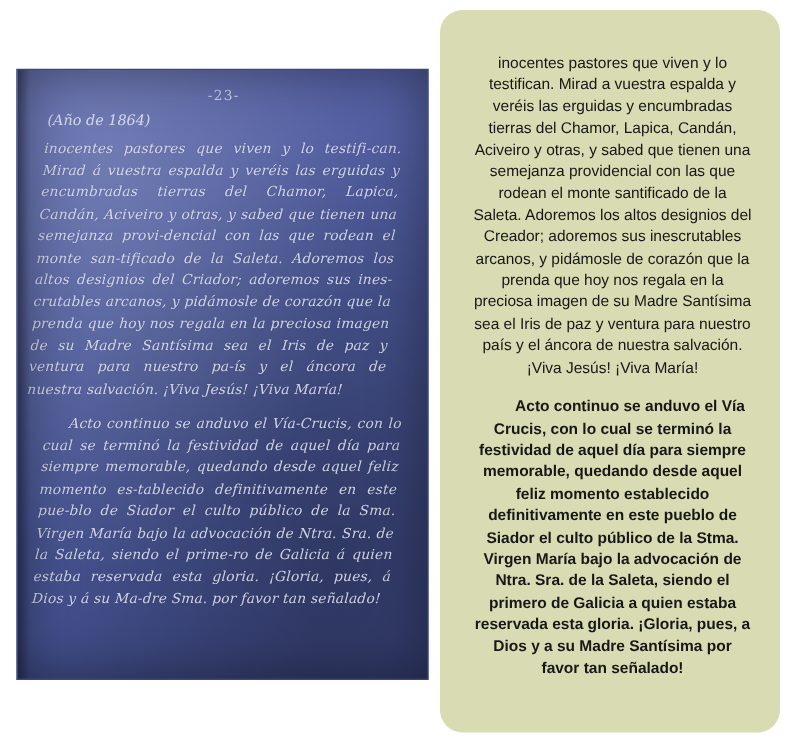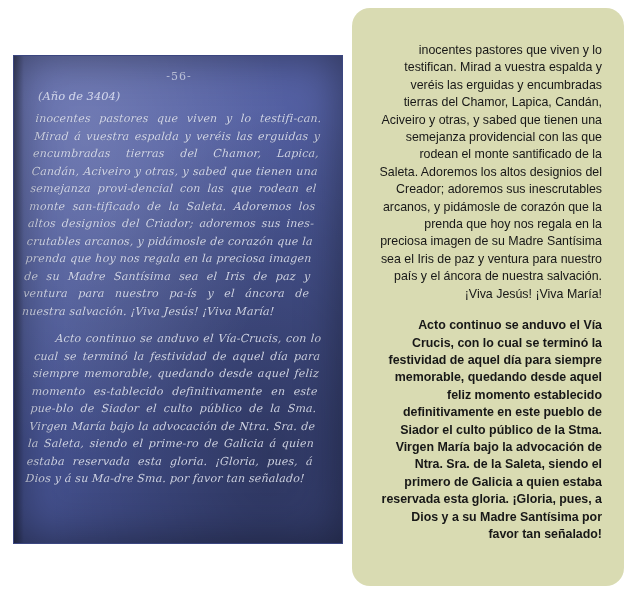--- a/index.html
+++ b/index.html
@@ -99,34 +99,34 @@
     box-sizing: border-box;
     padding: 34px 22px 10px 26px;
     overflow: hidden;
   }
   .transcription p {
     margin: 0 0 14px 0;
     color: #171717;
     font-family: "Liberation Sans", sans-serif;
     font-size: 12.4px;
     line-height: 17.4px;
-    text-align: right;
+    text-align: center;
   }
   .transcription p.indent { text-indent: 28px; font-weight: bold; }
   .transcription p:last-child { margin-bottom: 0; }
 </style>
 </head>
 <body>
 
 <div class="page">
 
   <div class="manuscript">
     <div class="ms-inner">
-      <div class="ms-folio">-56-</div>
-      <div class="ms-datenote">(Año de 3404)</div>
+      <div class="ms-folio">-23-</div>
+      <div class="ms-datenote">(Año de 1864)</div>
       <div class="ms-para">inocentes pastores que viven y lo testifi-can. Mirad á vuestra espalda y veréis las erguidas y encumbradas tierras del Chamor, Lapica, Candán, Aciveiro y otras, y sabed que tienen una semejanza provi-dencial con las que rodean el monte san-tificado de la Saleta. Adoremos los altos designios del Criador; adoremos sus ines-crutables arcanos, y pidámosle de corazón que la prenda que hoy nos regala en la preciosa imagen de su Madre Santísima sea el Iris de paz y ventura para nuestro pa-ís y el áncora de nuestra salvación. ¡Viva Jesús! ¡Viva María!</div>
       <div class="ms-para indent">Acto continuo se anduvo el Vía-Crucis, con lo cual se terminó la festividad de aquel día para siempre memorable, quedando desde aquel feliz momento es-tablecido definitivamente en este pue-blo de Siador el culto público de la Sma. Virgen María bajo la advocación de Ntra. Sra. de la Saleta, siendo el prime-ro de Galicia á quien estaba reservada esta gloria. ¡Gloria, pues, á Dios y á su Ma-dre Sma. por favor tan señalado!</div>
     </div>
     <div class="ms-fold"></div>
     <div class="ms-vignette"></div>
   </div>
 
   <div class="transcription">
     <p>inocentes pastores que viven y lo testifican. Mirad a vuestra espalda y veréis las erguidas y encumbradas tierras del Chamor, Lapica, Candán, Aciveiro y otras, y sabed que tienen una semejanza providencial con las que rodean el monte santificado de la Saleta. Adoremos los altos designios del Creador; adoremos sus inescrutables arcanos, y pidámosle de corazón que la prenda que hoy nos regala en la preciosa imagen de su Madre Santísima sea el Iris de paz y ventura para nuestro país y el áncora de nuestra salvación. ¡Viva Jesús! ¡Viva María!</p>
     <p class="indent">Acto continuo se anduvo el Vía Crucis, con lo cual se terminó la festividad de aquel día para siempre memorable, quedando desde aquel feliz momento establecido definitivamente en este pueblo de Siador el culto público de la Stma. Virgen María bajo la advocación de Ntra. Sra. de la Saleta, siendo el primero de Galicia a quien estaba reservada esta gloria. ¡Gloria, pues, a Dios  y a su Madre Santísima por favor tan señalado!</p>

